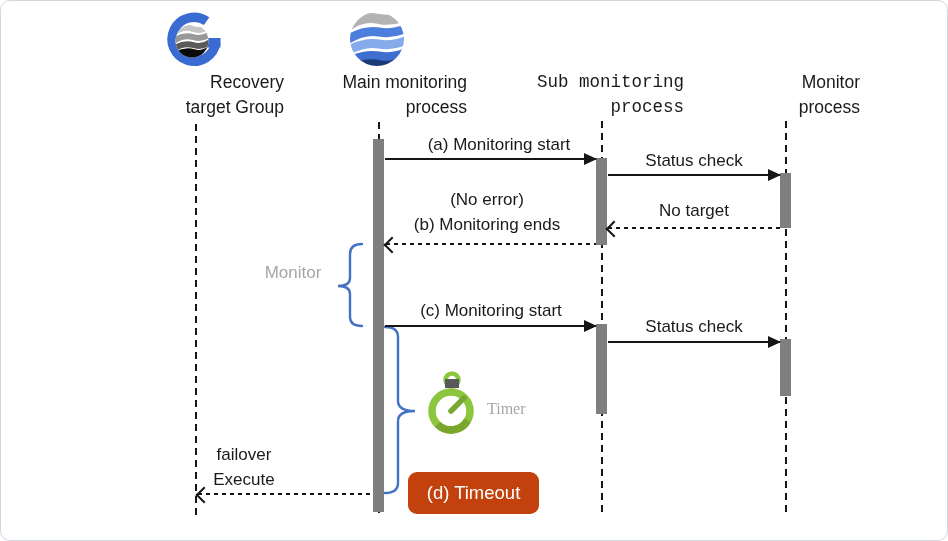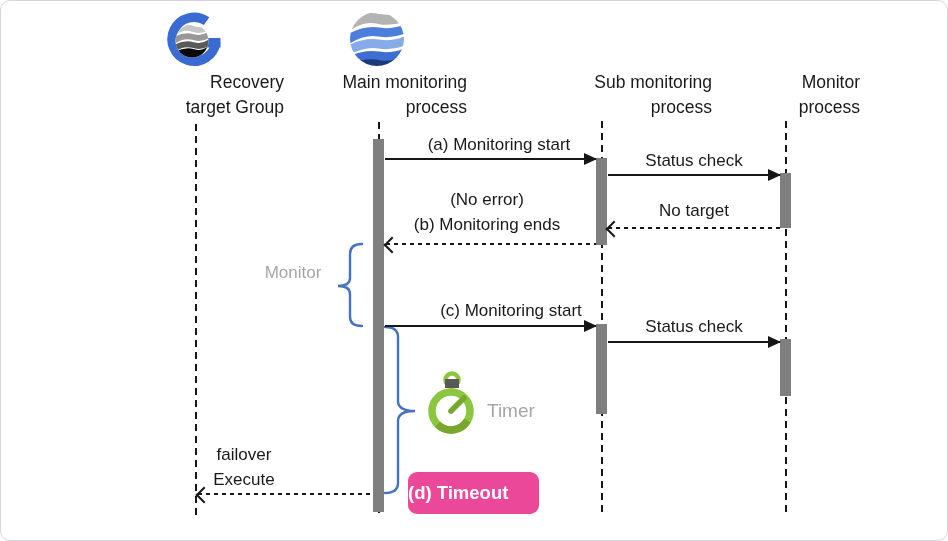--- a/index.html
+++ b/index.html
@@ -16,23 +16,23 @@
   .actbar{position:absolute;width:11px;background:#7f7f7f;}
   .msg{position:absolute;height:2px;background:#161616;}
   .msg.dashed{background:repeating-linear-gradient(90deg,#161616 0 4px,transparent 4px 8px);}
   .head-right{position:absolute;right:-1px;top:-5px;width:0;height:0;
     border-left:13px solid #161616;border-top:6px solid transparent;border-bottom:6px solid transparent;}
   .head-left-open{position:absolute;left:0;top:-4px;width:10px;height:10px;
     border-left:2px solid #161616;border-bottom:2px solid #161616;transform:rotate(45deg);}
   .lbl{position:absolute;font-size:17px;line-height:25px;text-align:center;white-space:nowrap;color:#1a1a1a;}
   .lbl span{display:block;}
   .muted{color:#a6a6a6;}
-  .timer-text{position:absolute;font-size:19px;color:#a6a6a6;}
-  .badge{position:absolute;background:#ec4899;color:#ffffff;border-radius:9px;
-    font-size:18.5px;text-align:left;font-weight:bold;}
+  .timer-text{position:absolute;font-size:16px;color:#a6a6a6;font-family:Liberation Serif, serif;}
+  .badge{position:absolute;background:#c2410c;color:#ffffff;border-radius:9px;
+    font-size:18.5px;text-align:center;}
   svg{display:block;}
 </style>
 </head>
 <body>
 
 <div class="stage">
 
   <div class="abs" style="left:165px;top:10px;width:56px;height:56px;">
     <svg width="56" height="56" viewBox="0 0 56 56">
       <path d="M 40.6 10.2 A 22 22 0 1 0 49.8 31.6" fill="none" stroke="#3A6BD3" stroke-width="9.5"></path>
@@ -71,21 +71,21 @@
   </div>
 
   <div class="ptitle" style="left:103px;top:69px;width:180px;">
     <span>Recovery</span>
     <span>target Group</span>
   </div>
   <div class="ptitle" style="left:286px;top:69px;width:180px;">
     <span>Main monitoring</span>
     <span>process</span>
   </div>
-  <div class="ptitle" style="left:531px;top:69px;width:180px;">
+  <div class="ptitle" style="left:503px;top:69px;width:180px;font-family:Liberation Mono, monospace;">
     <span>Sub monitoring</span>
     <span>process</span>
   </div>
   <div class="ptitle" style="left:709px;top:69px;width:150px;">
     <span>Monitor</span>
     <span>process</span>
   </div>
 
   <div class="lifeline" style="left:194px;top:123px;height:391px;"></div>
   <div class="lifeline" style="left:377px;top:121px;height:393px;"></div>
@@ -125,21 +125,21 @@
   </div>
 
   <div class="lbl" style="left:377px;top:186px;width:218px;">
     <span>(No error)</span>
     <span>(b) Monitoring ends</span>
   </div>
   <div class="msg dashed" style="left:385px;top:242px;width:210px;">
     <span class="head-left-open"></span>
   </div>
 
-  <div class="lbl" style="left:384px;top:297px;width:212px;padding-left:20px;">
+  <div class="lbl" style="left:384px;top:297px;width:212px;">
     <span>(c) Monitoring start</span>
   </div>
   <div class="msg" style="left:384px;top:324px;width:211px;">
     <span class="head-right"></span>
   </div>
 
   <div class="lbl" style="left:607px;top:313px;width:172px;">
     <span>Status check</span>
   </div>
   <div class="msg" style="left:607px;top:340px;width:172px;">

